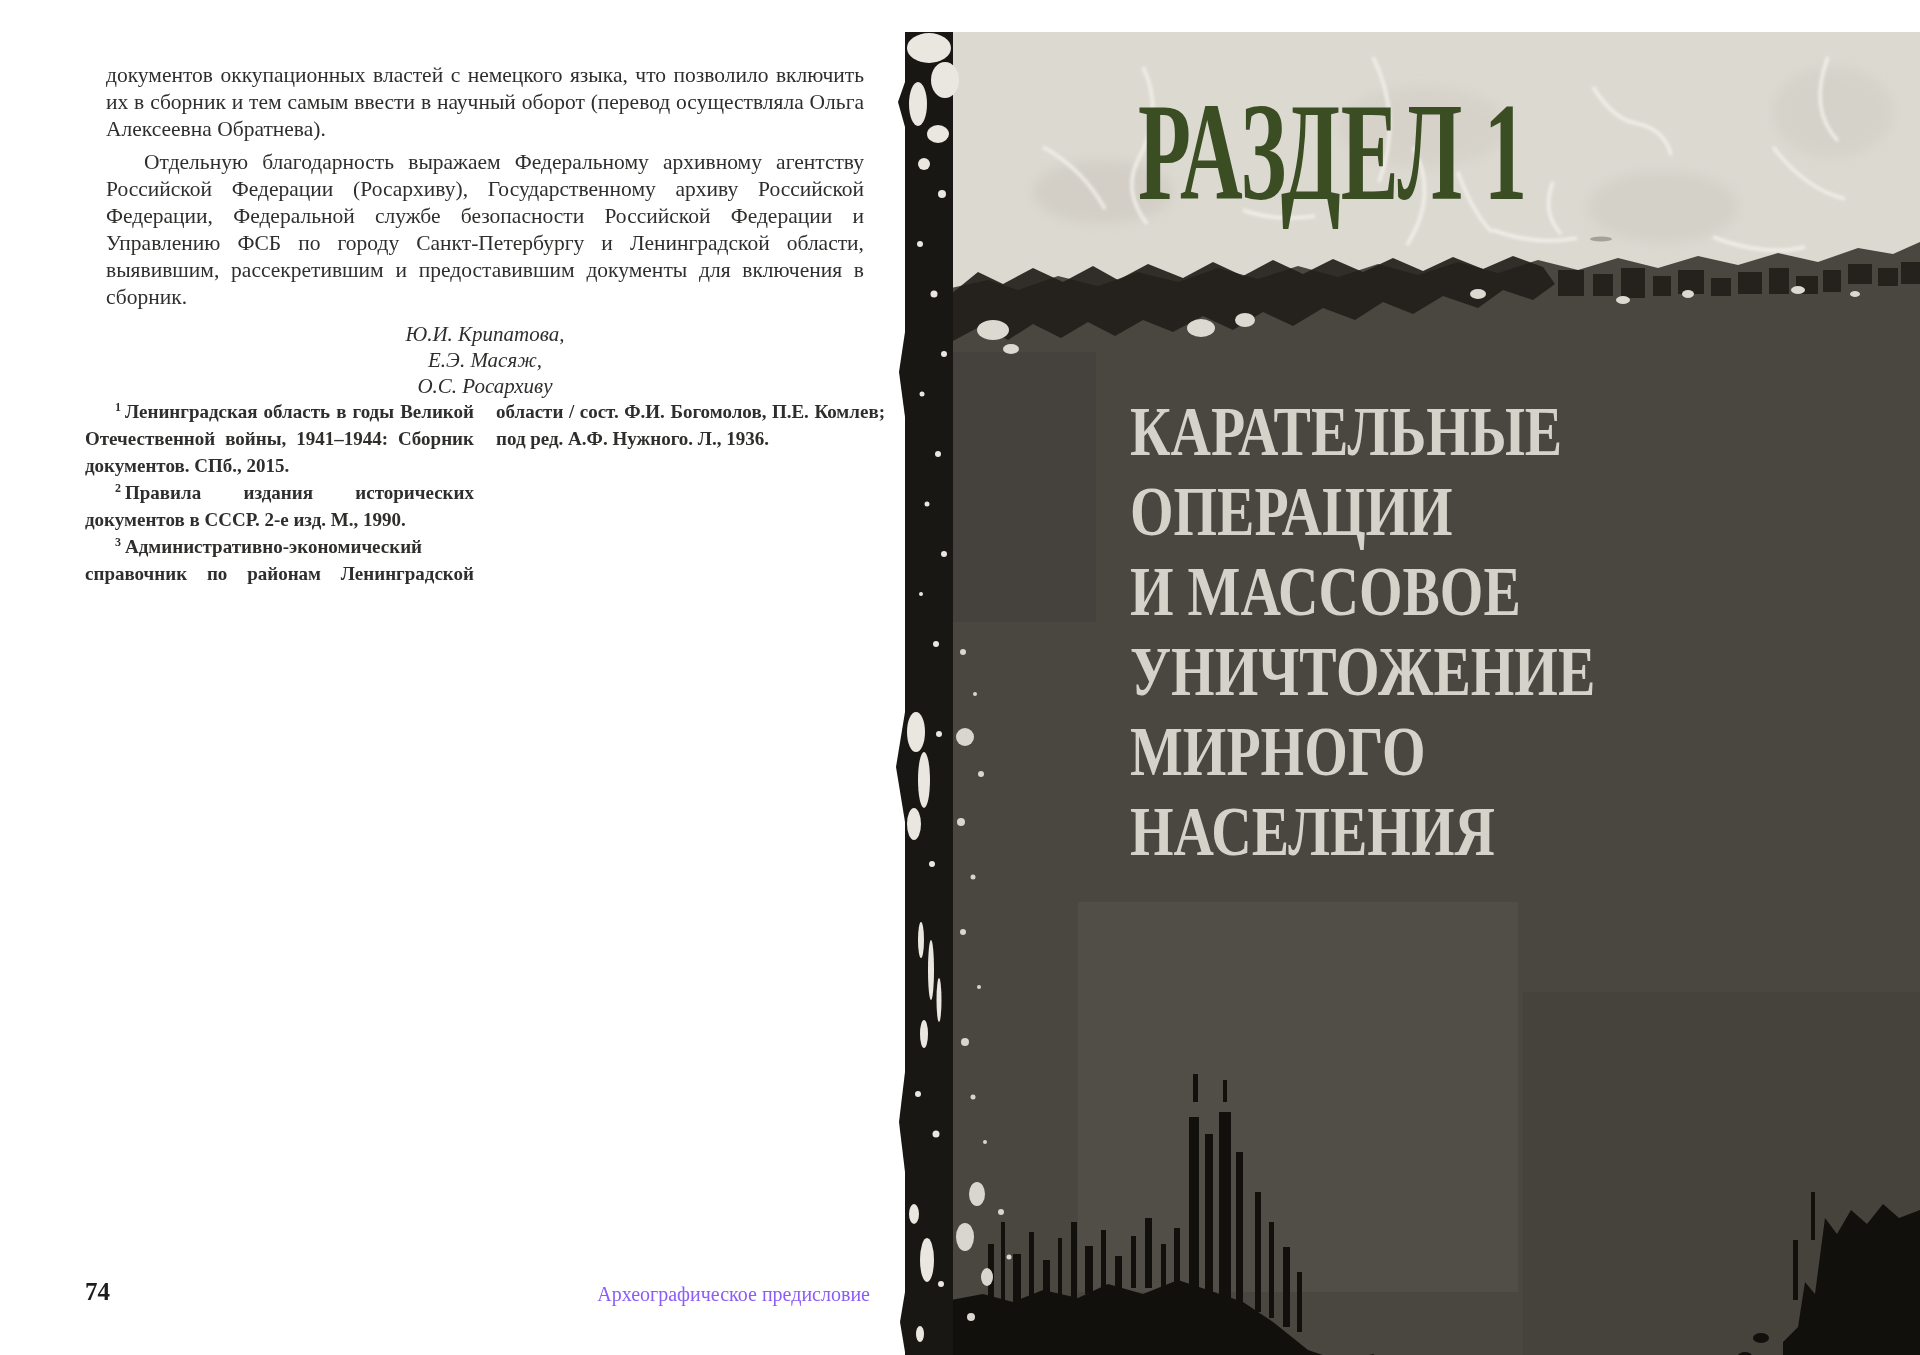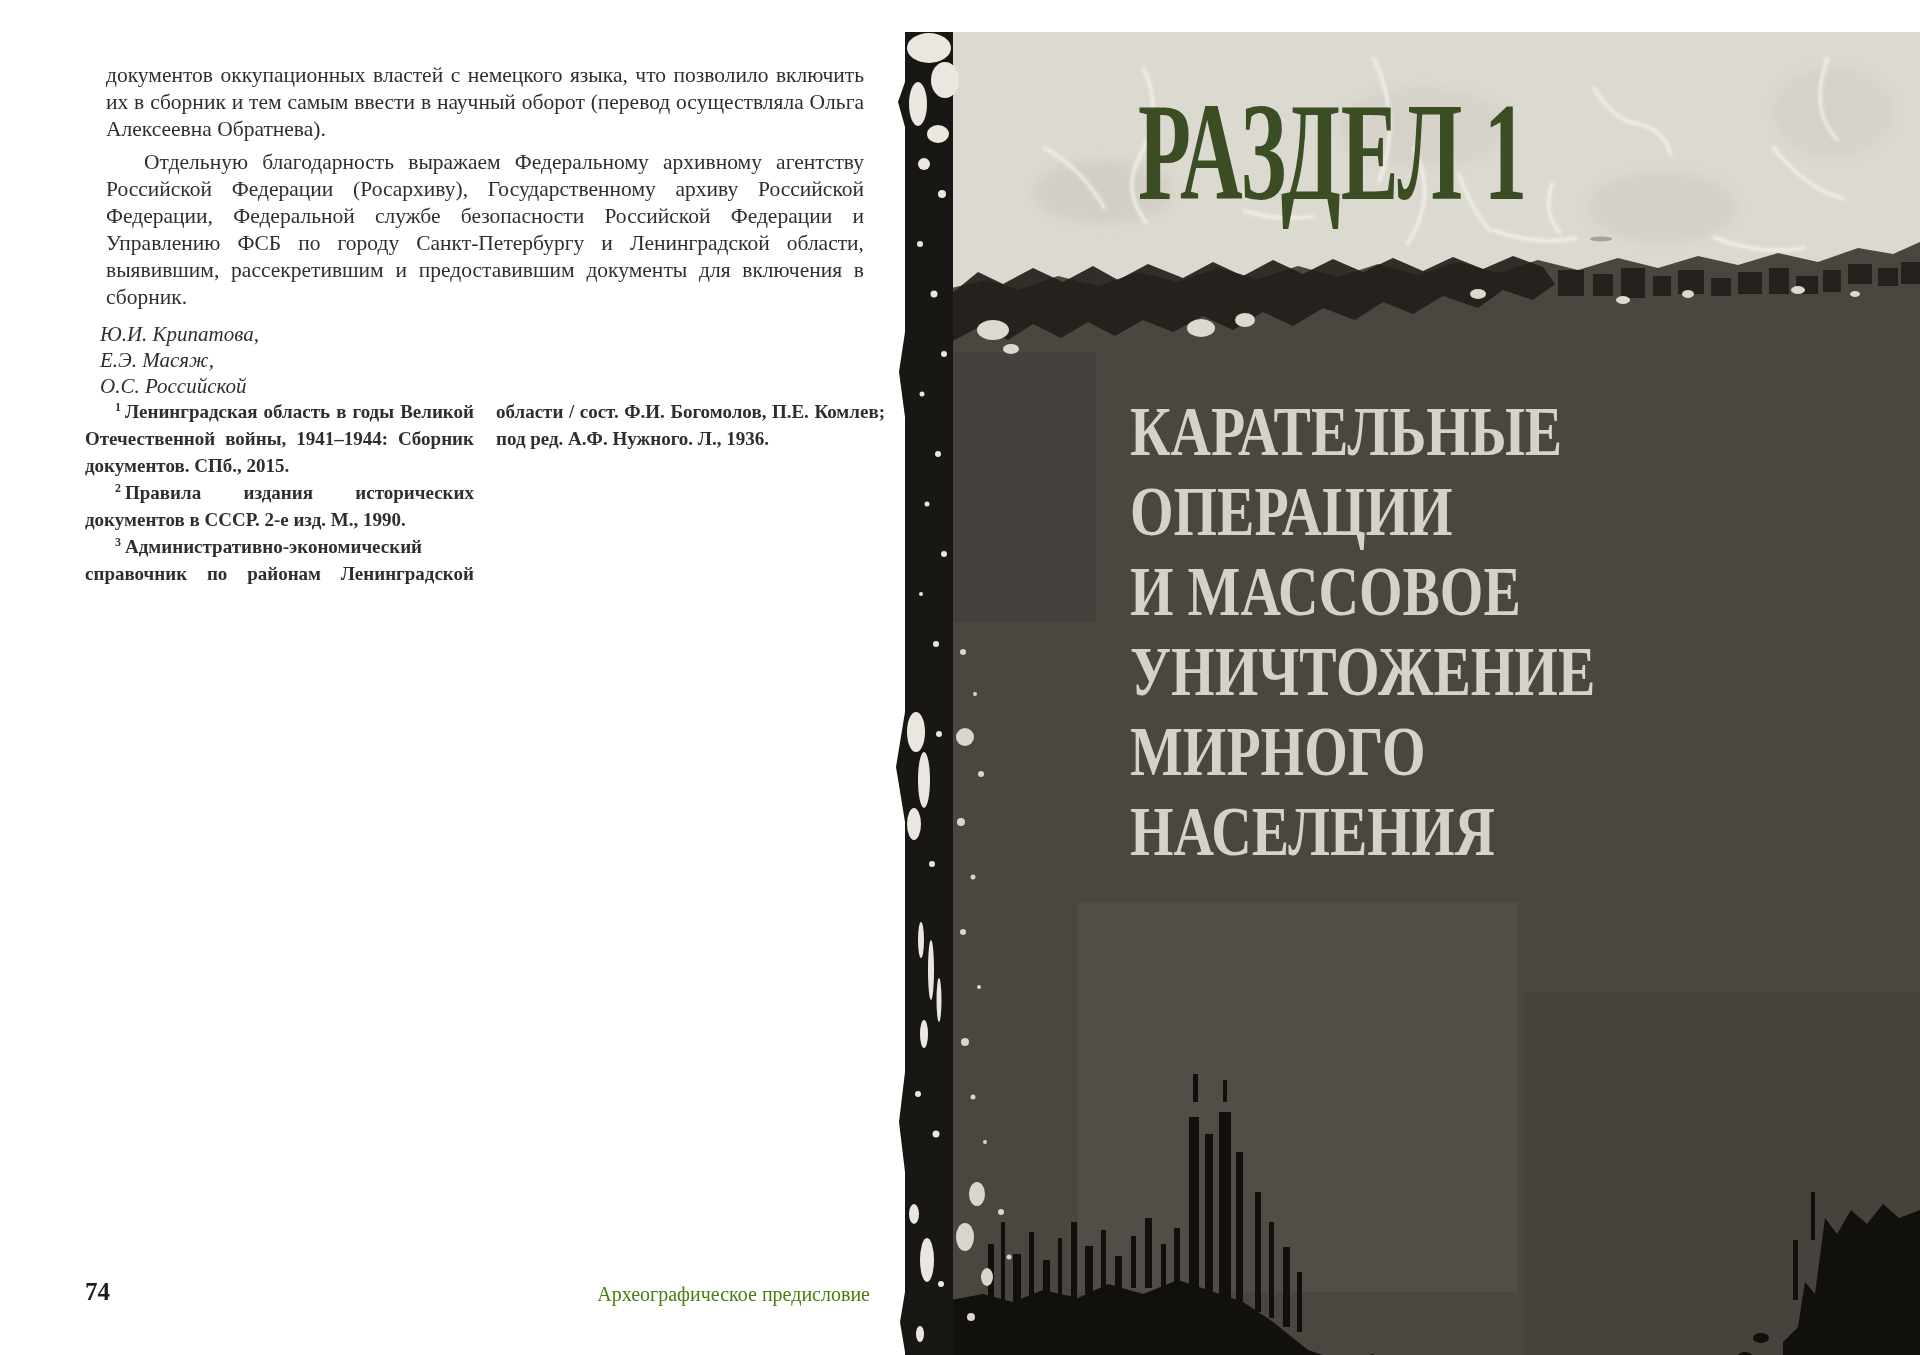--- a/index.html
+++ b/index.html
@@ -6,30 +6,30 @@
   body{background:#ffffff;}
   .canvas{
     position:relative;width:1920px;height:1355px;background:#ffffff;overflow:hidden;
     font-family:"Liberation Serif", serif;color:#2f2e2c;
   }
   
   .left-page{position:absolute;left:0;top:0;width:893px;height:1355px;background:#ffffff;}
   .main-text{position:absolute;left:100px;top:56px;width:770px;font-size:21.5px;line-height:27px;text-align:justify;hyphens:auto;}
   .main-text p{margin:6px;}
   .main-text p.indent{text-indent:38px;}
-  .signatures{margin-top:10px;text-align:left;font-style:italic;font-size:21px;line-height:26px;}
+  .signatures{margin-top:10px;text-align:center;font-style:italic;font-size:21px;line-height:26px;}
   .footnotes{
     position:absolute;left:85px;top:398px;width:800px;height:190px;
     column-count:2;column-gap:22px;column-fill:auto;
     font-size:19px;line-height:27px;text-align:justify;hyphens:auto;font-weight:bold;
   }
   .footnotes p{margin:0;text-indent:30px;}
   .footnotes sup{font-size:12px;line-height:0;margin-right:4px;}
   .page-number{position:absolute;left:85px;top:1278px;font-size:25px;font-weight:bold;color:#1e1d1b;}
-  .running-title{position:absolute;left:100px;top:1283px;width:770px;text-align:right;font-size:20px;color:#4d7c0f;}
+  .running-title{position:absolute;left:100px;top:1283px;width:770px;text-align:right;font-size:20px;color:#8b5cf6;}
   
   .right-page{position:absolute;left:893px;top:0;width:1027px;height:1355px;overflow:hidden;margin-top:32px;}
   .right-page svg{position:absolute;left:0;top:0;width:1027px;height:1355px;display:block;}
   .section-label{
     position:absolute;left:245px;top:50px;
     font-size:140px;line-height:1;font-weight:bold;color:#3b4d23;
     transform:scaleX(0.62);transform-origin:left top;white-space:nowrap;
   }
   .section-title{
     position:absolute;left:237px;top:360px;
@@ -43,21 +43,21 @@
 <div class="canvas">
 
   <div class="left-page">
 
     <div class="main-text">
       <p>документов оккупационных властей с немецкого языка, что позволило включить их в сборник и тем самым ввести в научный оборот (перевод осуществляла Ольга Алексеевна Обратнева).</p>
       <p class="indent">Отдельную благодарность выражаем Федеральному архивному агентству Российской Федерации (Росархиву), Государственному архиву Российской Федерации, Федеральной службе безопасности Российской Федерации и Управлению ФСБ по городу Санкт-Петербургу и Ленинградской области, выявившим, рассекретившим и предоставившим документы для включения в сборник.</p>
       <div class="signatures">
         <div>Ю.И. Крипатова,</div>
         <div>Е.Э. Масяж,</div>
-        <div>О.С. Российской</div>
+        <div>О.С. Росархиву</div>
       </div>
     </div>
 
     <div class="footnotes">
       <p>
         <sup>1</sup><span>Ленинградская область в годы Великой Отечественной войны, 1941–1944: Сборник документов. СПб., 2015.</span>
       </p>
       <p>
         <sup>2</sup><span>Правила издания исторических документов в СССР. 2-е изд. М., 1990.</span>
       </p>

